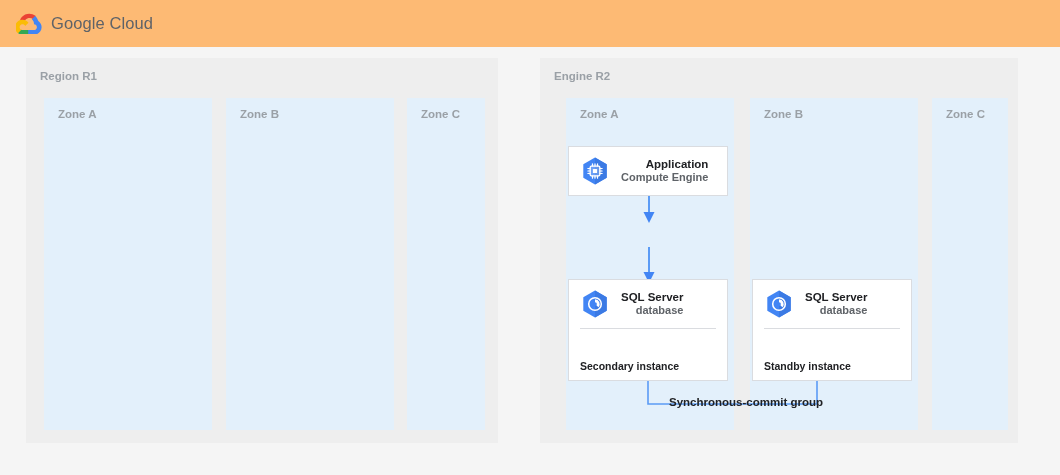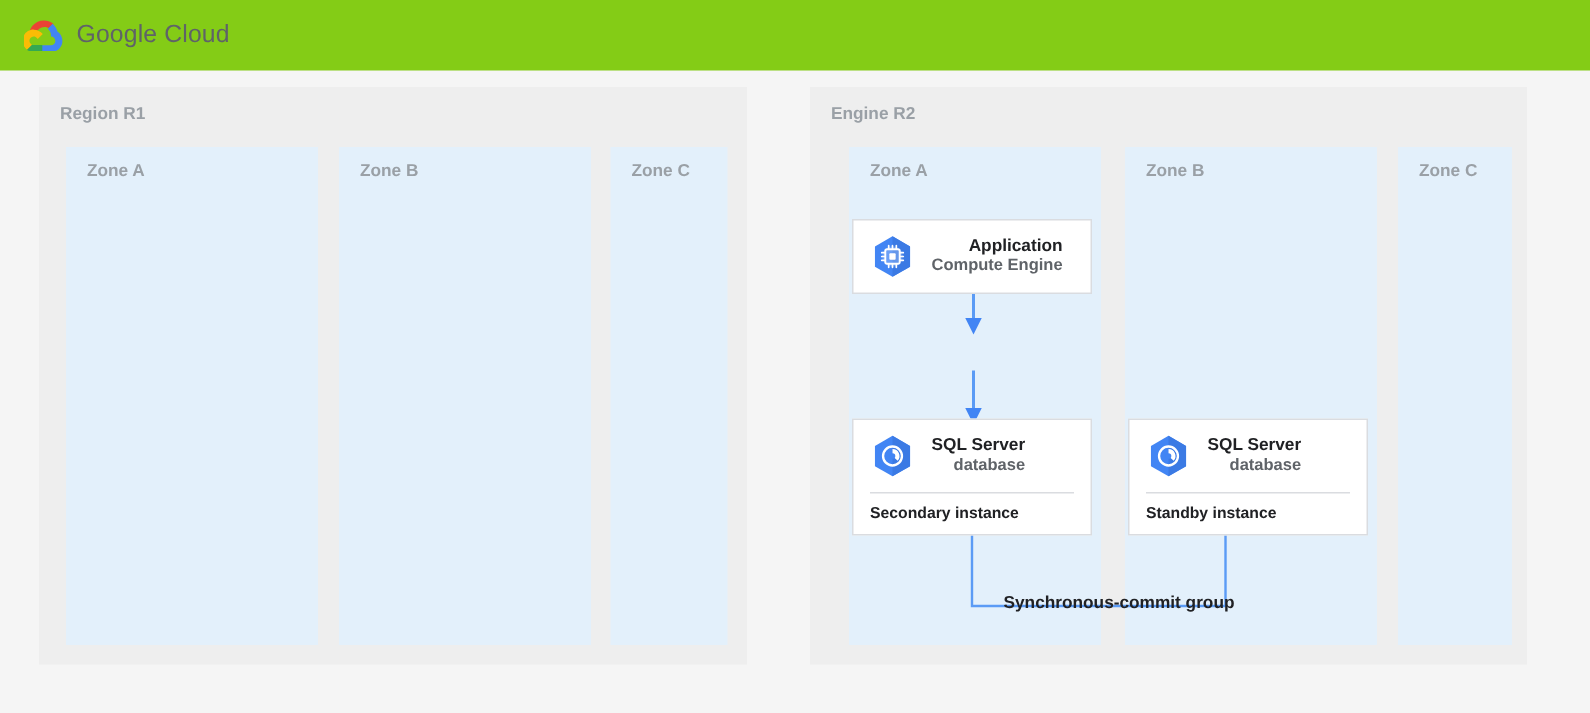--- a/index.html
+++ b/index.html
@@ -14,21 +14,21 @@
     overflow: hidden;
     position: relative;
   }
 
   
   #header {
     position: absolute;
     left: 0; top: 0;
     width: 1060px;
     height: 47px;
-    background: #84cc16;
+    background: #fdba74;
   }
   #brand {
     position: absolute;
     left: 16px; top: 12px;
     display: flex;
     align-items: center;
     gap: 9px;
   }
   #brand-logo { width: 26px; height: 22px; display: block; }
   #brand-name {
@@ -117,20 +117,21 @@
   .node-divider {
     height: 1px;
     background: #dadce0;
     margin: 0 11px;
   }
   .node-footer {
     font-size: 10.5px;
     color: #202124;
     padding: 7px 11px 8px 11px;
     white-space: nowrap;
+    margin-top: 24px;
   }
 
   #node-application { left: 568px; top: 146px; width: 160px; }
   #node-secondary   { left: 568px; top: 279px; width: 160px; }
   #node-standby     { left: 752px; top: 279px; width: 160px; }
 
   
   .connector { position: absolute; z-index: 4; overflow: visible; }
   #conn-app-to-ag  { left: 624px; top: 176px;  width: 50px; height: 48px; }
   #conn-ag-to-sec  { left: 624px; top: 247px;  width: 50px; height: 38px; }

